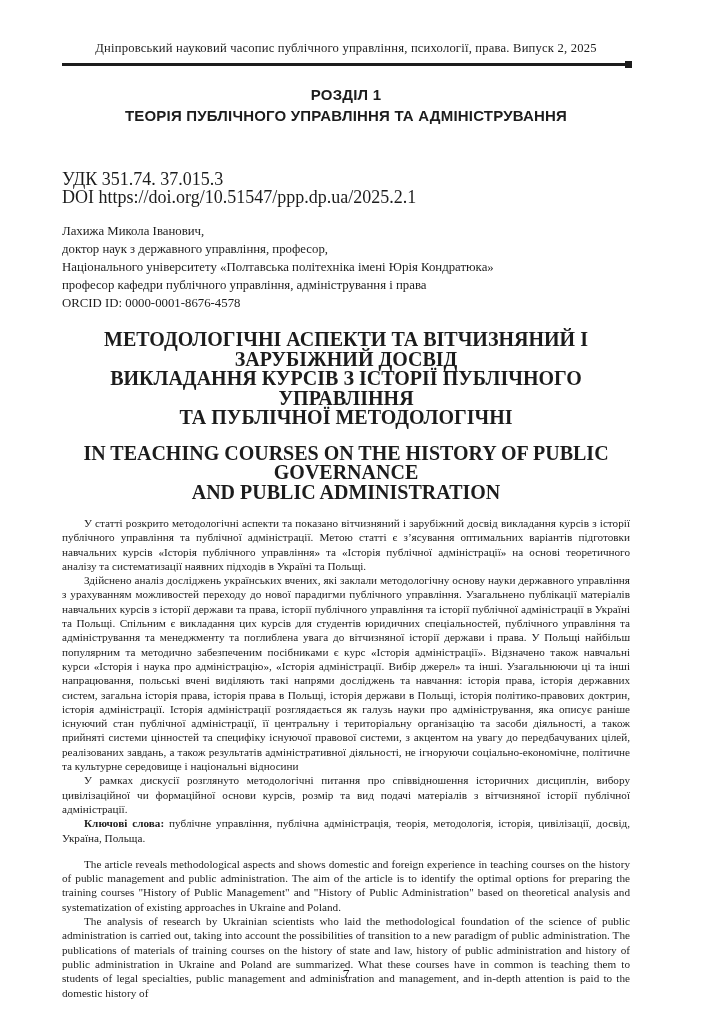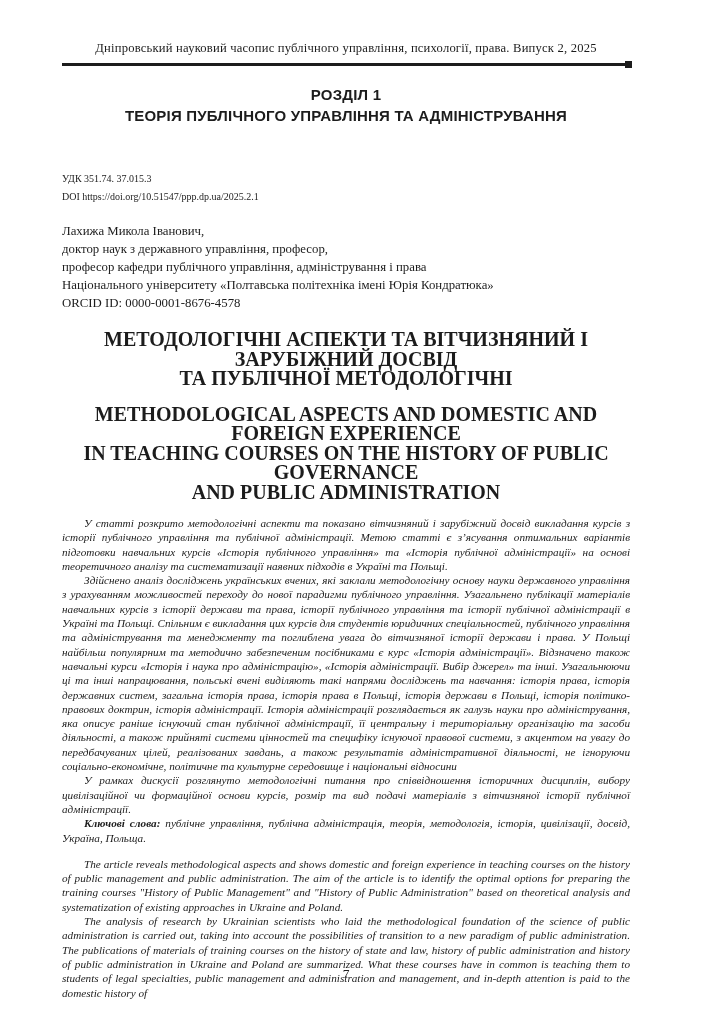--- a/index.html
+++ b/index.html
@@ -39,40 +39,39 @@
     margin-top: 18px;
     font-family: "Liberation Sans", sans-serif;
     font-weight: bold;
     font-size: 15px;
     line-height: 21px;
     text-align: center;
     letter-spacing: 0.2px;
   }
   .meta {
     margin-top: 44px;
-    font-size: 10px;
+    font-size: 18px;
     line-height: 18px;
   }
   .author {
     margin-top: 16px;
     font-size: 12.8px;
     line-height: 18px;
   }
   .author-name { font-weight: normal; }
   .article-title {
     margin-top: 18px;
     font-weight: bold;
     font-size: 20px;
     line-height: 19.5px;
     text-align: center;
   }
   .article-title.en { margin-top: 16px; }
   .abstract {
     margin-top: 14px;
-    font-style: italic;
     font-size: 11.2px;
     line-height: 14.3px;
     text-align: justify;
     hyphens: auto;
   }
   .abstract.en { margin-top: 12px; }
   .abstract p { margin: 0; text-indent: 22px; }
   .kw-label { font-weight: bold; }
   .page-number {
     position: absolute;
@@ -101,32 +100,32 @@
   </div>
 
   <div class="meta">
     <div>УДК 351.74. 37.015.3</div>
     <div>DOI https://doi.org/10.51547/ppp.dp.ua/2025.2.1</div>
   </div>
 
   <div class="author">
     <div class="author-name">Лахижа Микола Іванович,</div>
     <div>доктор наук з державного управління, професор,</div>
+    <div>Національного університету «Полтавська політехніка імені Юрія Кондратюка»</div>
     <div>професор кафедри публічного управління, адміністрування і права</div>
-    <div>Національного університету «Полтавська політехніка імені Юрія Кондратюка»</div>
     <div>ORCID ID: 0000-0001-8676-4578</div>
   </div>
 
   <div class="article-title ua">
     <div>МЕТОДОЛОГІЧНІ АСПЕКТИ ТА ВІТЧИЗНЯНИЙ І ЗАРУБІЖНИЙ ДОСВІД</div>
+    <div>ВИКЛАДАННЯ КУРСІВ З ІСТОРІЇ ПУБЛІЧНОГО УПРАВЛІННЯ</div>
     <div>ТА ПУБЛІЧНОЇ МЕТОДОЛОГІЧНІ</div>
   </div>
 
   <div class="article-title en">
-    <div>METHODOLOGICAL ASPECTS AND DOMESTIC AND FOREIGN EXPERIENCE</div>
     <div>IN TEACHING COURSES ON THE HISTORY OF PUBLIC GOVERNANCE</div>
     <div>AND PUBLIC ADMINISTRATION</div>
   </div>
 
   <div class="abstract ua">
     <p>У статті розкрито методологічні аспекти та показано вітчизняний і зарубіжний досвід викладання курсів з історії публічного управління та публічної адміністрації. Метою статті є з’ясування оптимальних варіантів підготовки навчальних курсів «Історія публічного управління» та «Історія публічної адміністрації» на основі теоретичного аналізу та систематизації наявних підходів в Україні та Польщі.</p>
     <p>Здійснено аналіз досліджень українських вчених, які заклали методологічну основу науки державного управління з урахуванням можливостей переходу до нової парадигми публічного управління. Узагальнено публікації матеріалів навчальних курсів з історії держави та права, історії публічного управління та історії публічної адміністрації в Україні та Польщі. Спільним є викладання цих курсів для студентів юридичних спеціальностей, публічного управління та адміністрування та менеджменту та поглиблена увага до вітчизняної історії держави і права. У Польщі найбільш популярним та методично забезпеченим посібниками є курс «Історія адміністрації». Відзначено також навчальні курси «Історія і наука про адміністрацію», «Історія адміністрації. Вибір джерел» та інші. Узагальнюючи ці та інші напрацювання, польські вчені виділяють такі напрями досліджень та навчання: історія права, історія державних систем, загальна історія права, історія права в Польщі, історія держави в Польщі, історія політико-правових доктрин, історія адміністрації. Історія адміністрації розглядається як галузь науки про адміністрування, яка описує раніше існуючий стан публічної адміністрації, її центральну і територіальну організацію та засоби діяльності, а також прийняті системи цінностей та специфіку існуючої правової системи, з акцентом на увагу до передбачуваних цілей, реалізованих завдань, а також результатів адміністративної діяльності, не ігноруючи соціально-економічне, політичне та культурне середовище і національні відносини</p>
     <p>У рамках дискусії розглянуто методологічні питання про співвідношення історичних дисциплін, вибору цивілізаційної чи формаційної основи курсів, розмір та вид подачі матеріалів з вітчизняної історії публічної адміністрації.</p>
     <p><span class="kw-label">Ключові слова:</span><span> публічне управління, публічна адміністрація, теорія, методологія, історія, цивілізації, досвід, Україна, Польща.</span></p>
   </div>

